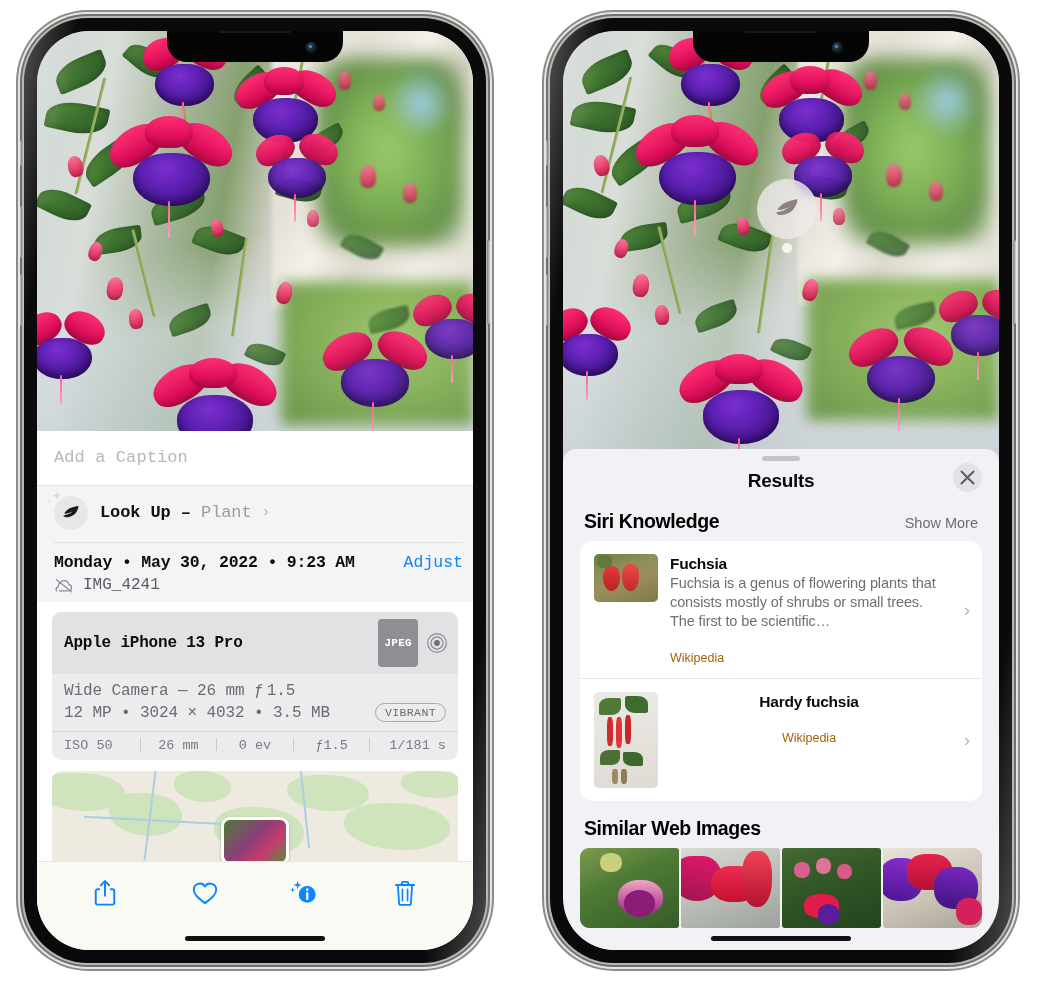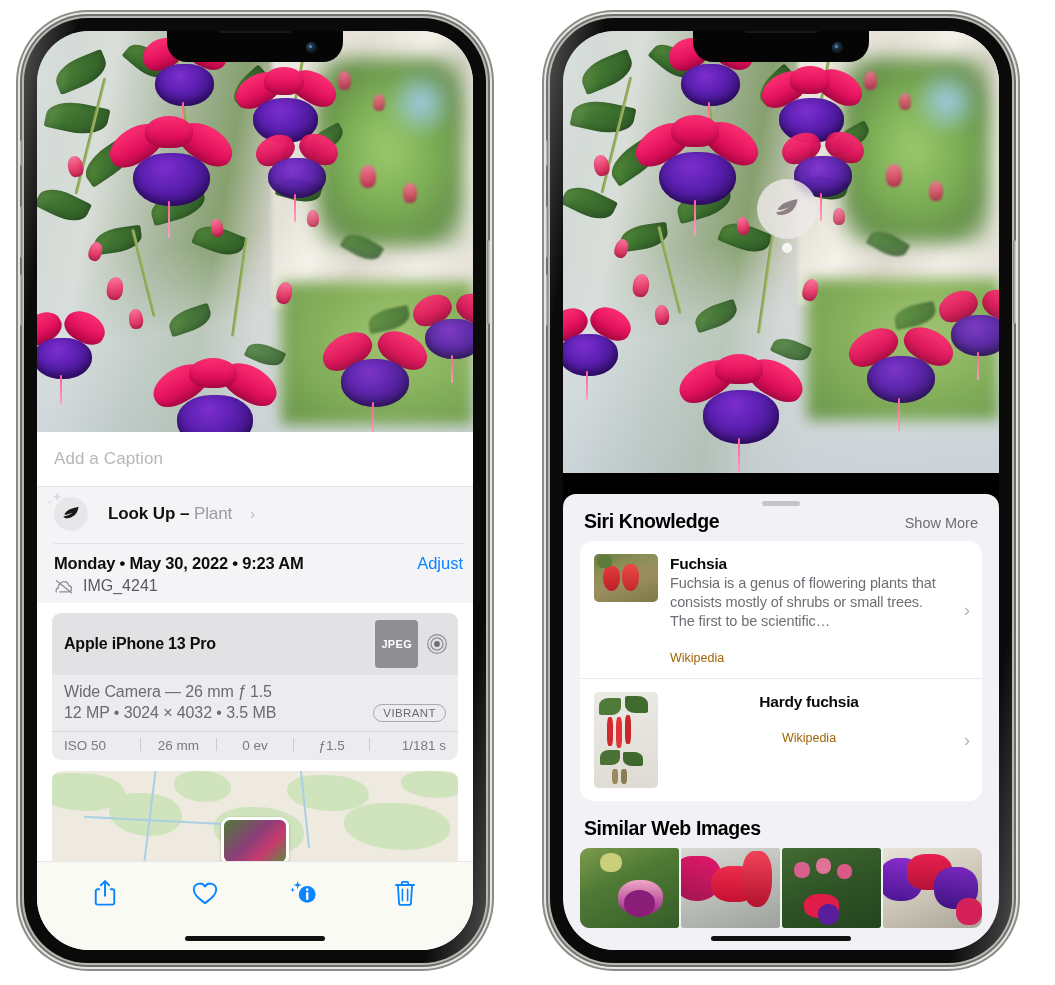--- a/index.html
+++ b/index.html
@@ -6,21 +6,21 @@
   body{width:1055px;height:985px;position:relative;overflow:hidden;
        font-family:"Liberation Sans","DejaVu Sans",sans-serif;
        -webkit-font-smoothing:antialiased;}
 
   
   .phone{position:absolute;border-radius:64px;background:#0a0a0a;
          box-shadow:0 0 0 2px #b9b7b3, 0 0 0 4px #70706c, 0 0 0 6px #e8e6e2, 0 0 0 8px #8d8b87;}
   .phone::after{content:"";position:absolute;inset:0;border-radius:64px;pointer-events:none;
     background:linear-gradient(100deg,rgba(255,255,255,.30) 0%,rgba(255,255,255,0) 9%,
       rgba(255,255,255,0) 90%,rgba(255,255,255,.28) 100%);}
-  #phone-left{left:24px;top:18px;width:462px;height:945px;}
+  #phone-left{left:24px;top:18px;width:462px;height:945px;font-family:Liberation Mono, monospace;}
   #phone-right{left:550px;top:18px;width:462px;height:945px;}
 
   .screen{position:absolute;left:13px;top:13px;right:13px;bottom:13px;
           border-radius:52px;overflow:hidden;background:#000;}
 
   
   .notch{position:absolute;left:50%;transform:translateX(-50%);top:0;
          width:176px;height:31px;background:#050505;border-radius:0 0 20px 20px;z-index:40;}
   .notch .cam{position:absolute;right:26px;top:11px;width:11px;height:11px;border-radius:50%;
          background:radial-gradient(circle at 36% 34%,#2e4a63 0%,#13202c 52%,#05080c 100%);}
@@ -77,21 +77,21 @@
   .bud{position:absolute;border-radius:48% 48% 40% 40%;
      background:linear-gradient(165deg,#ff7fa6 0%,#e8436f 55%,#bb2550 100%);
      box-shadow:inset 0 -2px 4px rgba(120,0,40,.3);}
 
   
   .infosheet{position:absolute;left:0;right:0;bottom:0;background:#ffffff;z-index:20;
              display:flex;flex-direction:column;}
   .caption-row{height:54px;display:flex;align-items:center;padding:0 17px;background:#fff;}
   .caption-ph{font-size:17px;color:#b6b6bb;letter-spacing:.1px;}
 
-  .lookup-row{background:#f4f4f6;padding:10px 17px 12px 17px;display:flex;align-items:center;gap:20px;
+  .lookup-row{background:#f4f4f6;padding:10px 17px 12px 17px;display:flex;align-items:center;gap:12px;
     border-top:.5px solid #e4e4e7;position:relative;}
   .leafbadge{position:relative;width:34px;height:34px;border-radius:50%;background:#e7e7ea;
     display:flex;align-items:center;justify-content:center;flex:0 0 auto;}
   .sparkles{position:absolute;left:-9px;top:-6px;width:20px;height:20px;}
   .lookup-text{font-size:17px;font-weight:700;color:#111;letter-spacing:-.1px;}
   .lookup-text .sub{font-weight:400;color:#9b9ba0;}
   .chev-sm{color:#b5b5ba;font-size:15px;margin-left:-2px;}
 
   .meta-block{background:#f4f4f6;padding:0 10px 8px 17px;}
   .meta-sep{height:.5px;background:#e0e0e4;margin:0 0 11px 0;}
@@ -555,20 +555,28 @@
       <div class="vl-badge" style="left:194px;top:148px;">
         <svg width="28" height="28" viewBox="0 0 24 24">
           <path d="M21 4c-1.2 7.6-6.1 12.4-13.5 13.2C6 17.4 4.4 17 3.3 16c-.6-.6-.4-1.3.4-1.4 3.9-.5 7.3-1.9 10.1-4.4-2.7 1.5-5.6 2.4-8.7 2.6-.9.1-1.2-.5-.7-1.2C6.7 8.4 10 6.1 14.3 5.1c2-.5 4.2-.8 6.1-1.4.4-.1.7.0.6.3z" fill="#8d8085"></path>
         </svg>
       </div>
       <div class="vl-dot" style="left:219px;top:212px;"></div>
     </div>
 
     <div class="results">
       <div class="grabber"></div>
+      <div class="res-head">
+        <div class="res-title">Results</div>
+        <div class="closebtn">
+          <svg width="15" height="15" viewBox="0 0 14 14">
+            <path d="M1.4 1.4 L12.6 12.6 M12.6 1.4 L1.4 12.6" stroke="#5c5c63" stroke-width="1.9" stroke-linecap="round"></path>
+          </svg>
+        </div>
+      </div>
 
       <div class="sec-head">
         <span class="sec-title">Siri Knowledge</span>
         <span class="show-more">Show More</span>
       </div>
 
       <div class="card">
         <div class="kn-item">
           <div class="kn-thumb" style="height:48px;">
             <div style="position:absolute;inset:0;background:linear-gradient(160deg,#6e7c3f 0%,#8b8f57 30%,#9c8e5e 55%,#7c7a46 100%);"></div>

